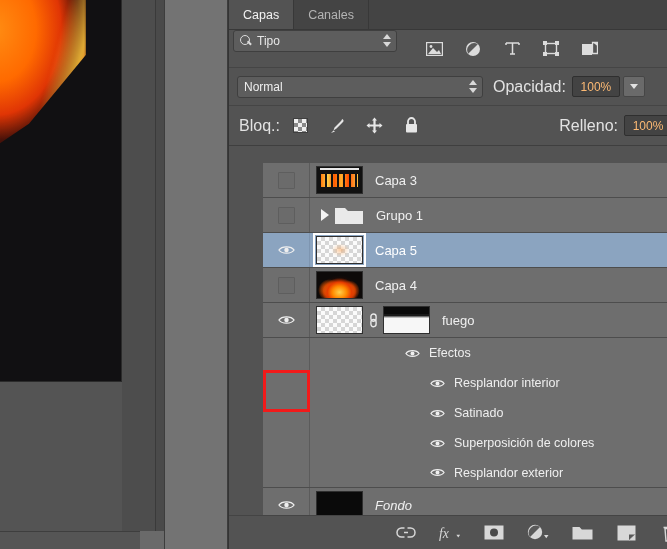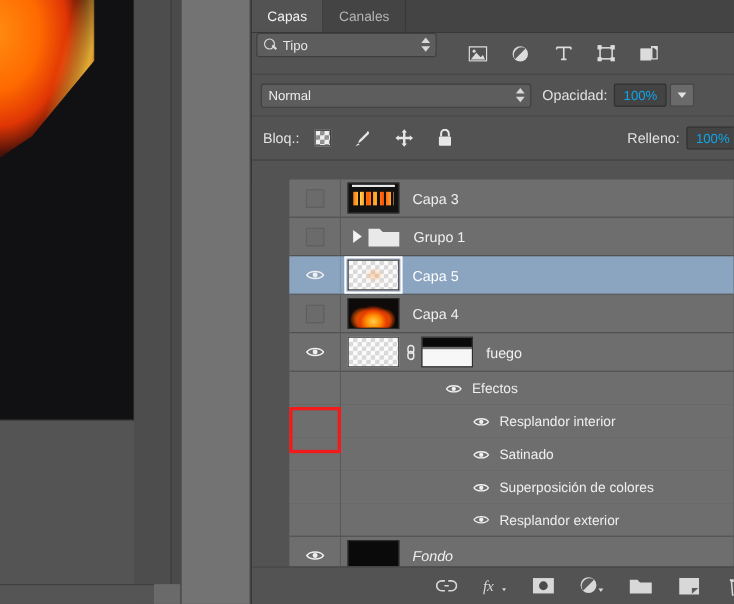--- a/index.html
+++ b/index.html
@@ -136,26 +136,26 @@
   .blend-row {
     height: 38px; background: #535353; border-bottom: 1px solid #454545;
     display: flex; align-items: center; padding: 0 8px;
   }
   .blend-select {
     width: 246px; height: 22px; background: #5d5d5d;
     border: 1px solid #3f3f3f; border-radius: 3px;
     display: flex; align-items: center; padding: 0 6px;
     color: #eee; font-size: 12px; position: relative;
   }
-  .lbl { color: #e2e2e2; font-size: 13px; margin-left: 10px; white-space: nowrap; }
+  .lbl { color: #e2e2e2; font-size: 16px; margin-left: 10px; white-space: nowrap; }
   .numfield {
     width: 48px; height: 21px; background: #434343; border: 1px solid #2f2f2f;
     border-radius: 2px; margin-left: 6px;
     display: flex; align-items: center; justify-content: center;
-    color: #0ea5e9; font-size: 12px;
+    color: #fdba74; font-size: 12px;
   }
   .numdrop {
     width: 22px; height: 21px; margin-left: 3px;
     background: #6a6a6a; border: 1px solid #464646; border-radius: 2px;
     display: flex; align-items: center; justify-content: center;
   }
   .numdrop i { width:0;height:0;border-left:4px solid transparent;border-right:4px solid transparent;border-top:5px solid #e2e2e2; }
 
   
   .lock-row {

